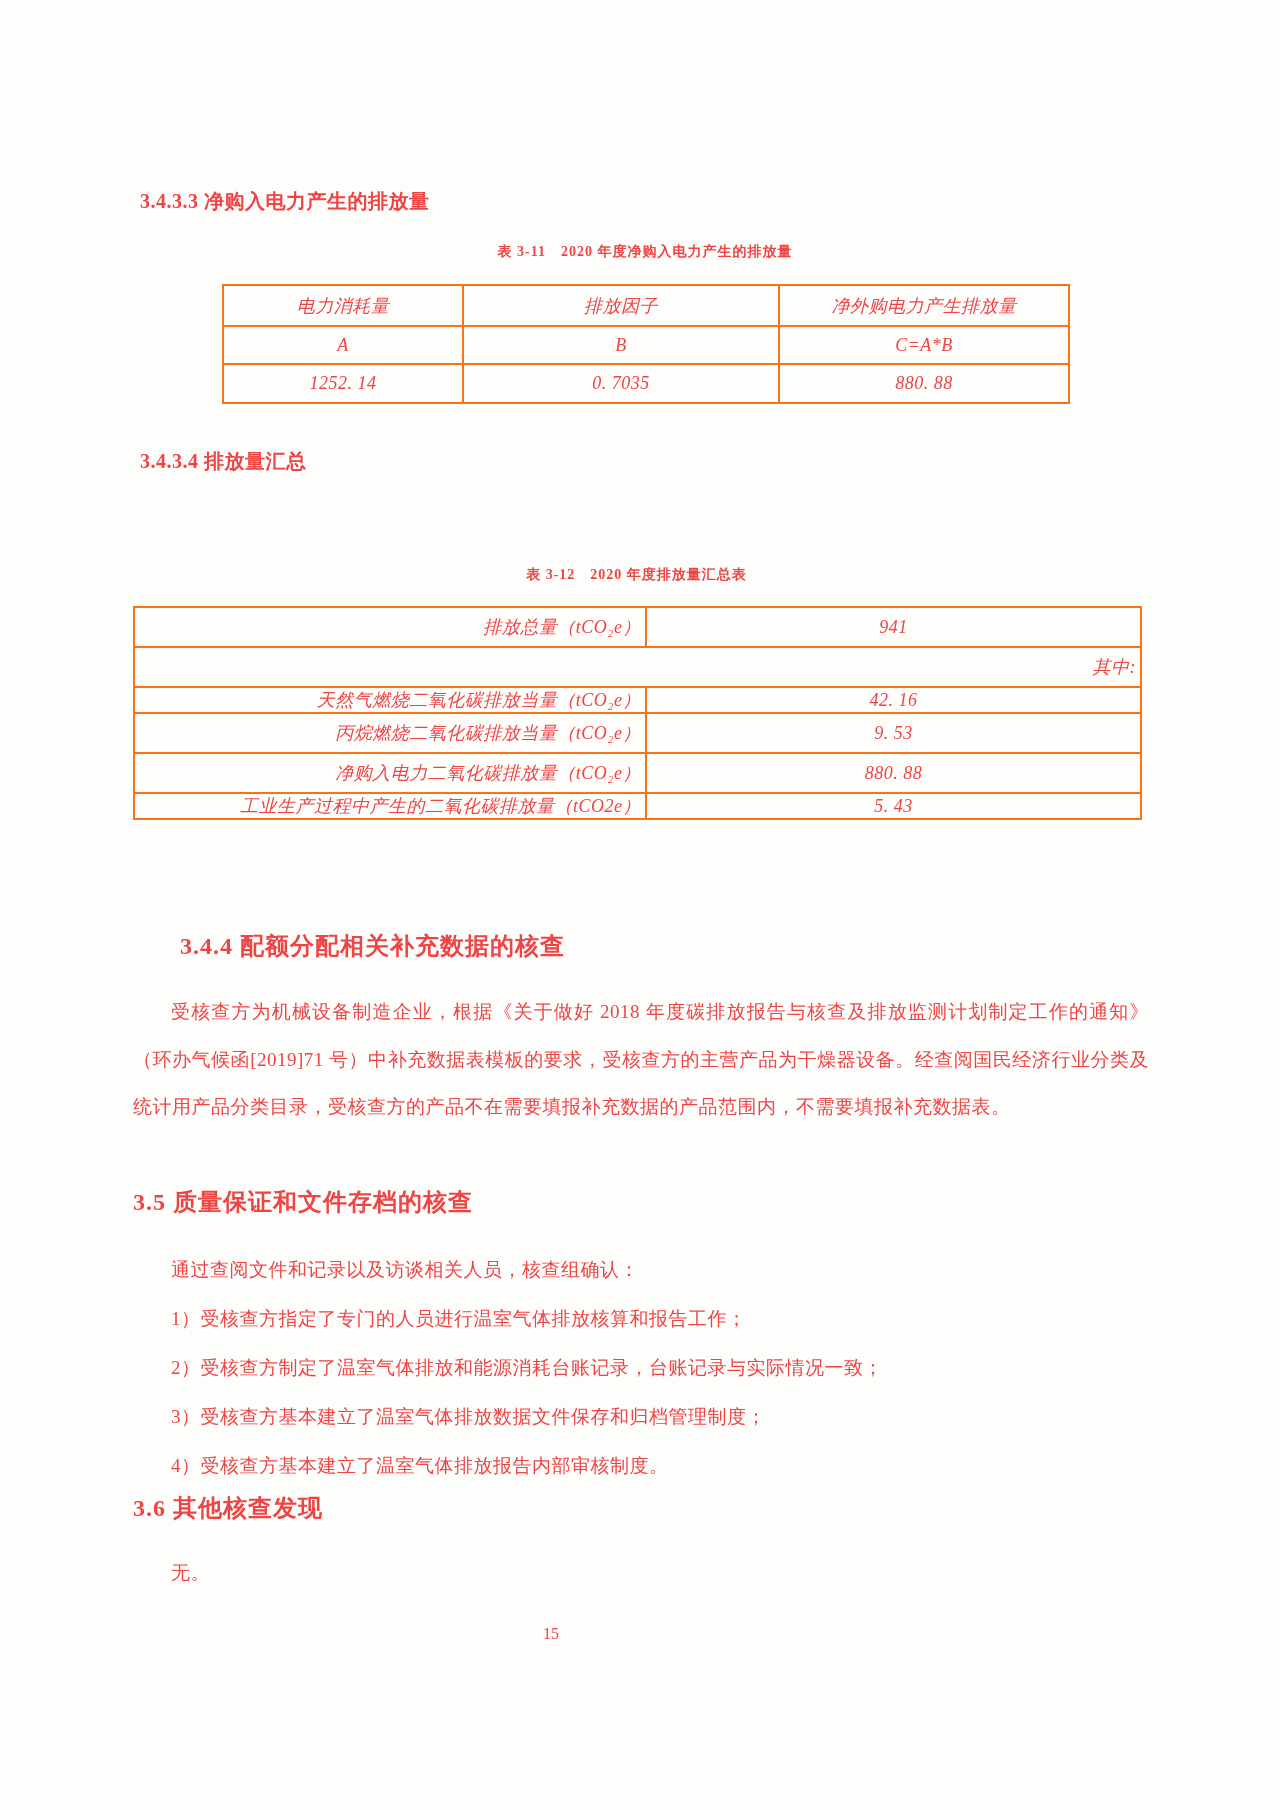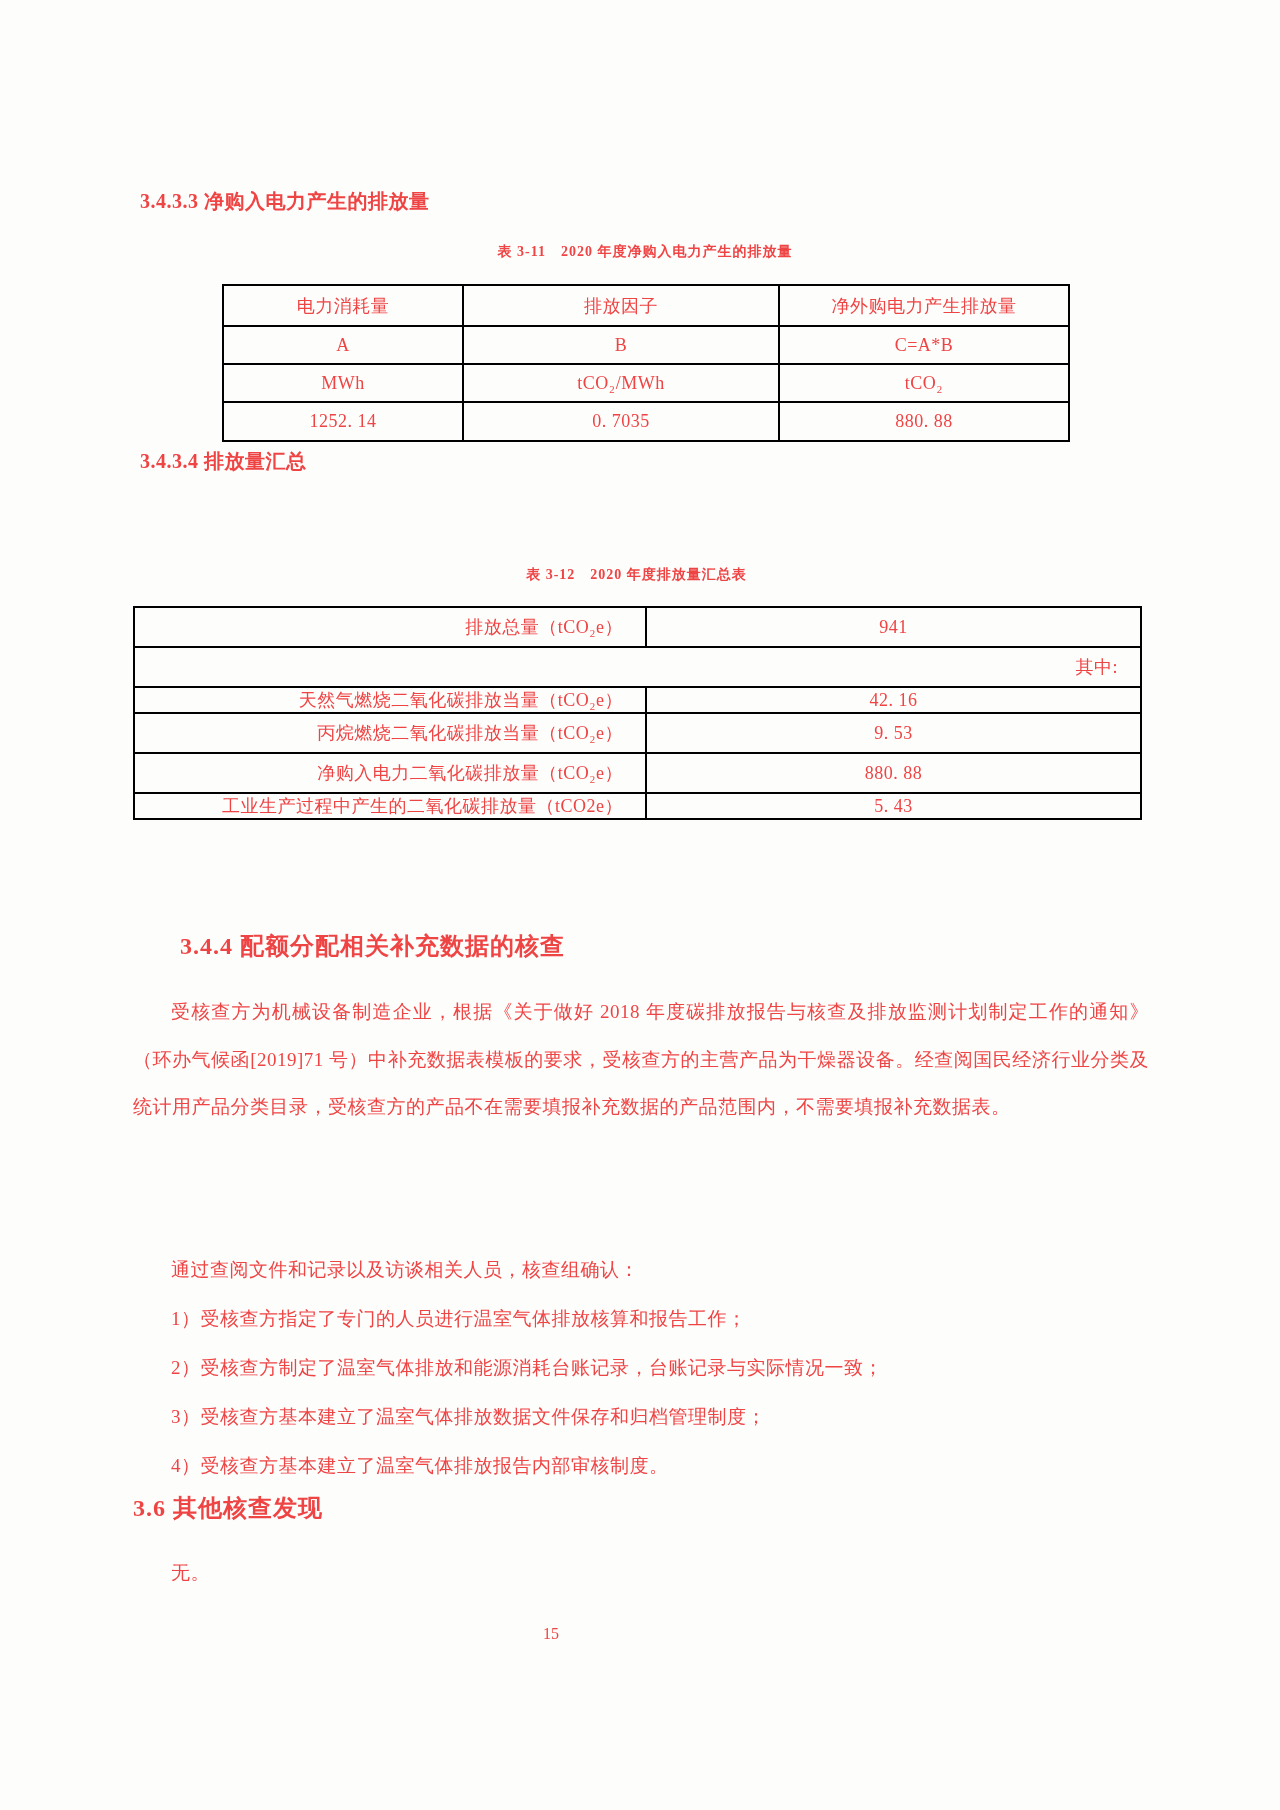--- a/index.html
+++ b/index.html
@@ -11,26 +11,27 @@
     color:#ef4444;
     overflow:hidden;
   }
   .abs{position:absolute;}
   .h-small{font-size:20px;font-weight:bold;letter-spacing:0.5px;}
   .h-mid{font-size:24px;font-weight:bold;letter-spacing:1px;}
   .h-big{font-size:24px;font-weight:bold;letter-spacing:1px;}
   .caption{font-size:14px;font-weight:bold;text-align:center;letter-spacing:1px;}
   table{border-collapse:collapse;table-layout:fixed;}
   .dtable td{
-    border:2px solid #000000;
+    border:2px solid #f97316;
     font-size:18px;
     text-align:center;
     vertical-align:middle;
-    padding:0 22px;
+    padding:0 4px;
     letter-spacing:0.5px;
+    font-style:italic;
   }
   .t12 td.lbl{text-align:right;padding-left:12px;}
   .body-par{
     font-size:19px;
     line-height:47.5px;
     text-align:justify;
     text-indent:2em;
     letter-spacing:0.5px;
   }
   .line{height:49px;line-height:49px;font-size:19px;letter-spacing:0.5px;white-space:nowrap;}
@@ -55,25 +56,20 @@
     <tbody>
         <tr style="height:41px;">
       <td>电力消耗量</td>
       <td>排放因子</td>
       <td>净外购电力产生排放量</td>
     </tr>
     <tr style="height:38px;">
       <td>A</td>
       <td>B</td>
       <td>C=A*B</td>
-    </tr>
-    <tr style="height:38px;">
-      <td>MWh</td>
-      <td>tCO₂/MWh</td>
-      <td>tCO₂</td>
     </tr>
     <tr style="height:39px;margin-left:24px;">
       <td>1252. 14</td>
       <td>0. 7035</td>
       <td>880. 88</td>
     </tr>
   </tbody>
     </table>
 
   <div class="abs h-small" style="left:140px;top:448px;">3.4.3.4 排放量汇总</div>
@@ -109,20 +105,21 @@
       <td class="lbl">工业生产过程中产生的二氧化碳排放量（tCO2e）</td>
       <td>5. 43</td>
     </tr>
   </tbody>
     </table>
 
   <div class="abs h-mid" style="left:180px;top:930px;">3.4.4 配额分配相关补充数据的核查</div>
 
   <div class="abs body-par" style="left:133px;top:988px;width:1016px;">受核查方为机械设备制造企业，根据《关于做好 2018 年度碳排放报告与核查及排放监测计划制定工作的通知》（环办气候函[2019]71 号）中补充数据表模板的要求，受核查方的主营产品为干燥器设备。经查阅国民经济行业分类及统计用产品分类目录，受核查方的产品不在需要填报补充数据的产品范围内，不需要填报补充数据表。</div>
 
+  <div class="abs h-big" style="left:133px;top:1186px;">3.5 质量保证和文件存档的核查</div>
 
   <div class="abs" style="left:133px;top:1245px;width:1030px;">
     <div class="line indent">通过查阅文件和记录以及访谈相关人员，核查组确认：</div>
     <div class="line indent">1）受核查方指定了专门的人员进行温室气体排放核算和报告工作；</div>
     <div class="line indent">2）受核查方制定了温室气体排放和能源消耗台账记录，台账记录与实际情况一致；</div>
     <div class="line indent">3）受核查方基本建立了温室气体排放数据文件保存和归档管理制度；</div>
     <div class="line indent">4）受核查方基本建立了温室气体排放报告内部审核制度。</div>
   </div>
 
   <div class="abs h-big" style="left:133px;top:1492px;">3.6 其他核查发现</div>

